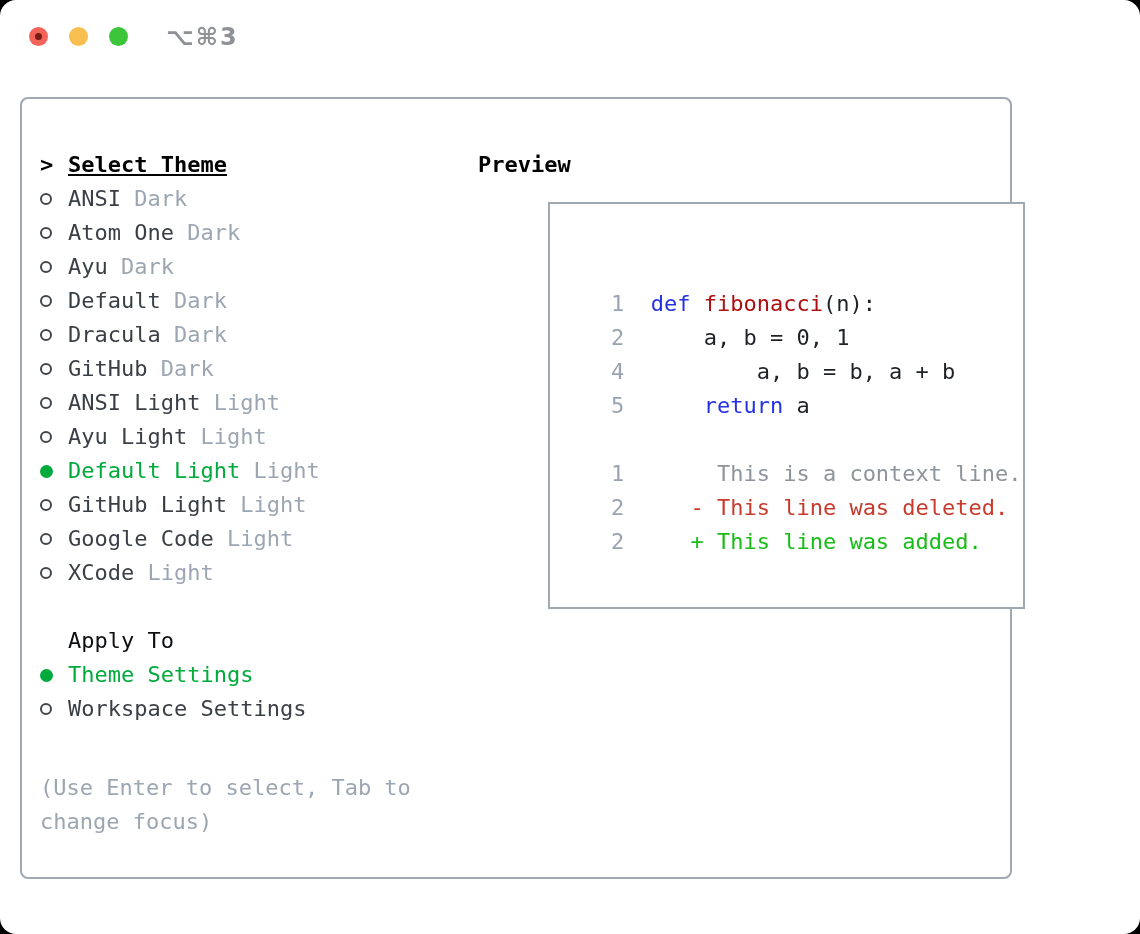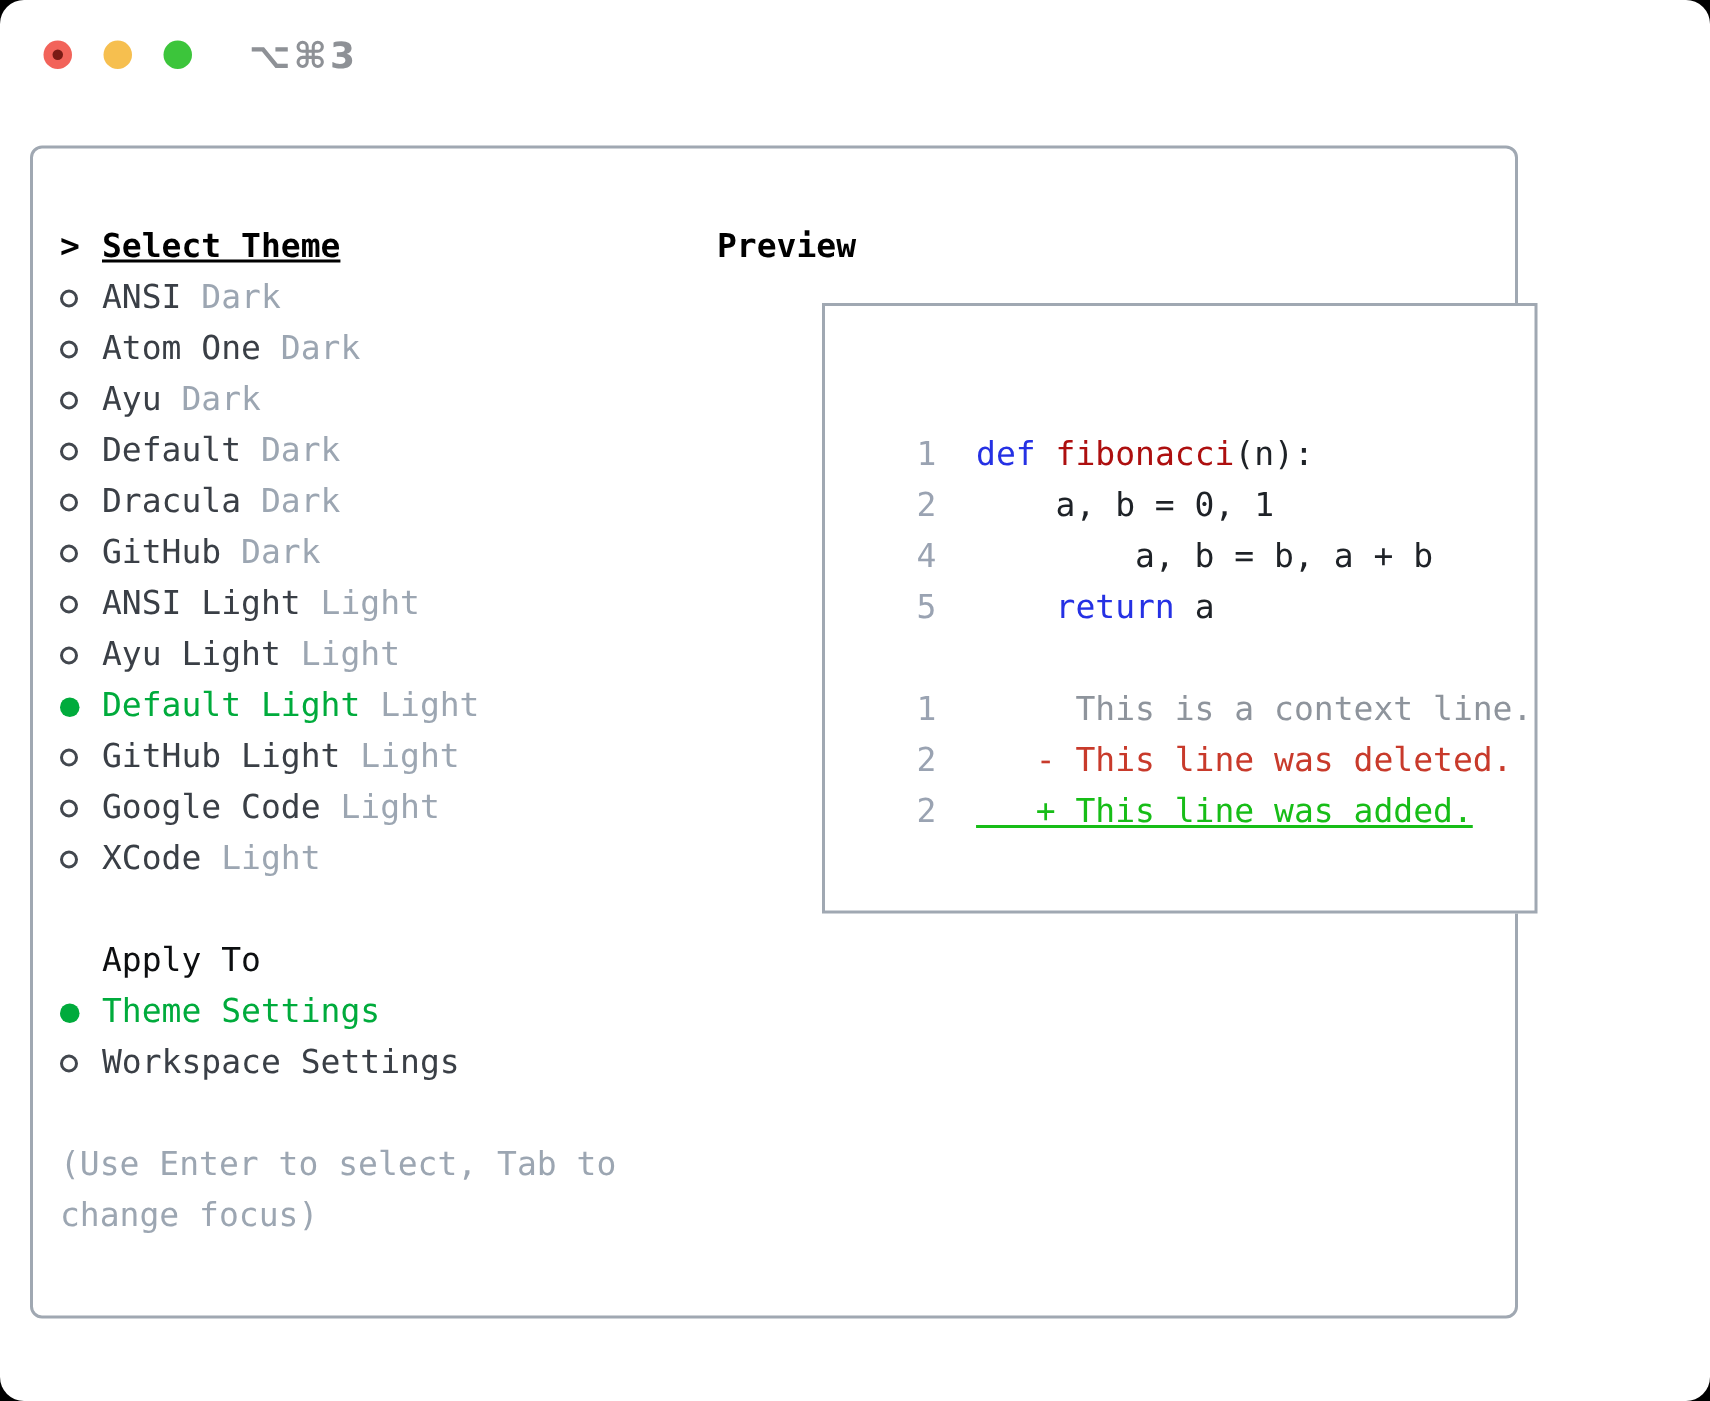--- a/index.html
+++ b/index.html
@@ -49,40 +49,40 @@
   .marker-cell{display:inline-flex;width:28px;height:34px;align-items:center;flex:none;}
   .marker{width:12px;height:12px;border-radius:50%;border:2px solid #42474e;box-sizing:border-box;background:transparent;}
   .row.selected .marker{width:13px;height:13px;border:none;background:var(--accent);}
   .prompt{font-weight:bold;color:#000;align-items:center;}
   .header-text{font-weight:bold;color:#000;text-decoration:underline;}
   .opt-name{color:var(--text);}
   .row.selected .opt-name{color:var(--accent);}
   .opt-variant{color:var(--muted);text-align:right;}
   .apply-title{color:#0c0e10;}
   .row.option{cursor:pointer;}
-  .help{margin-top:0;color:var(--muted);font-size:22px;line-height:34px;white-space:pre-line;}
+  .help{margin-top:11px;color:var(--muted);font-size:22px;line-height:34px;white-space:pre-line;}
   
   .preview-title{
     position:absolute;left:456px;top:49px;height:34px;line-height:34px;
     font-size:22px;font-weight:bold;color:#000;
   }
   .preview-box{
     position:absolute;left:488px;top:103px;width:477px;height:407px;
     border:2px solid var(--border);box-sizing:border-box;background:#fff;margin-left:38px;
   }
   .code{padding:49px 0 0 8px;font-size:22px;}
   .code-line{height:34px;line-height:34px;white-space:pre;}
   .ln{display:inline-block;width:1ch;margin-right:2ch;color:var(--ln);text-align:left;}
   .src{white-space:pre;}
   .c-kw{color:var(--kw);}
   .c-fn{color:var(--fn);}
   .c-pl{color:var(--code);}
   .c-ctx{color:#8e949c;}
   .c-del{color:var(--deleted);}
-  .c-add{color:var(--added);text-decoration:underline;}
+  .c-add{color:var(--added);}
 </style>
 </head>
 <body>
 
 <div class="window">
 
   <div class="titlebar">
     <div class="tl red"></div>
     <div class="tl yellow"></div>
     <div class="tl green"></div>

